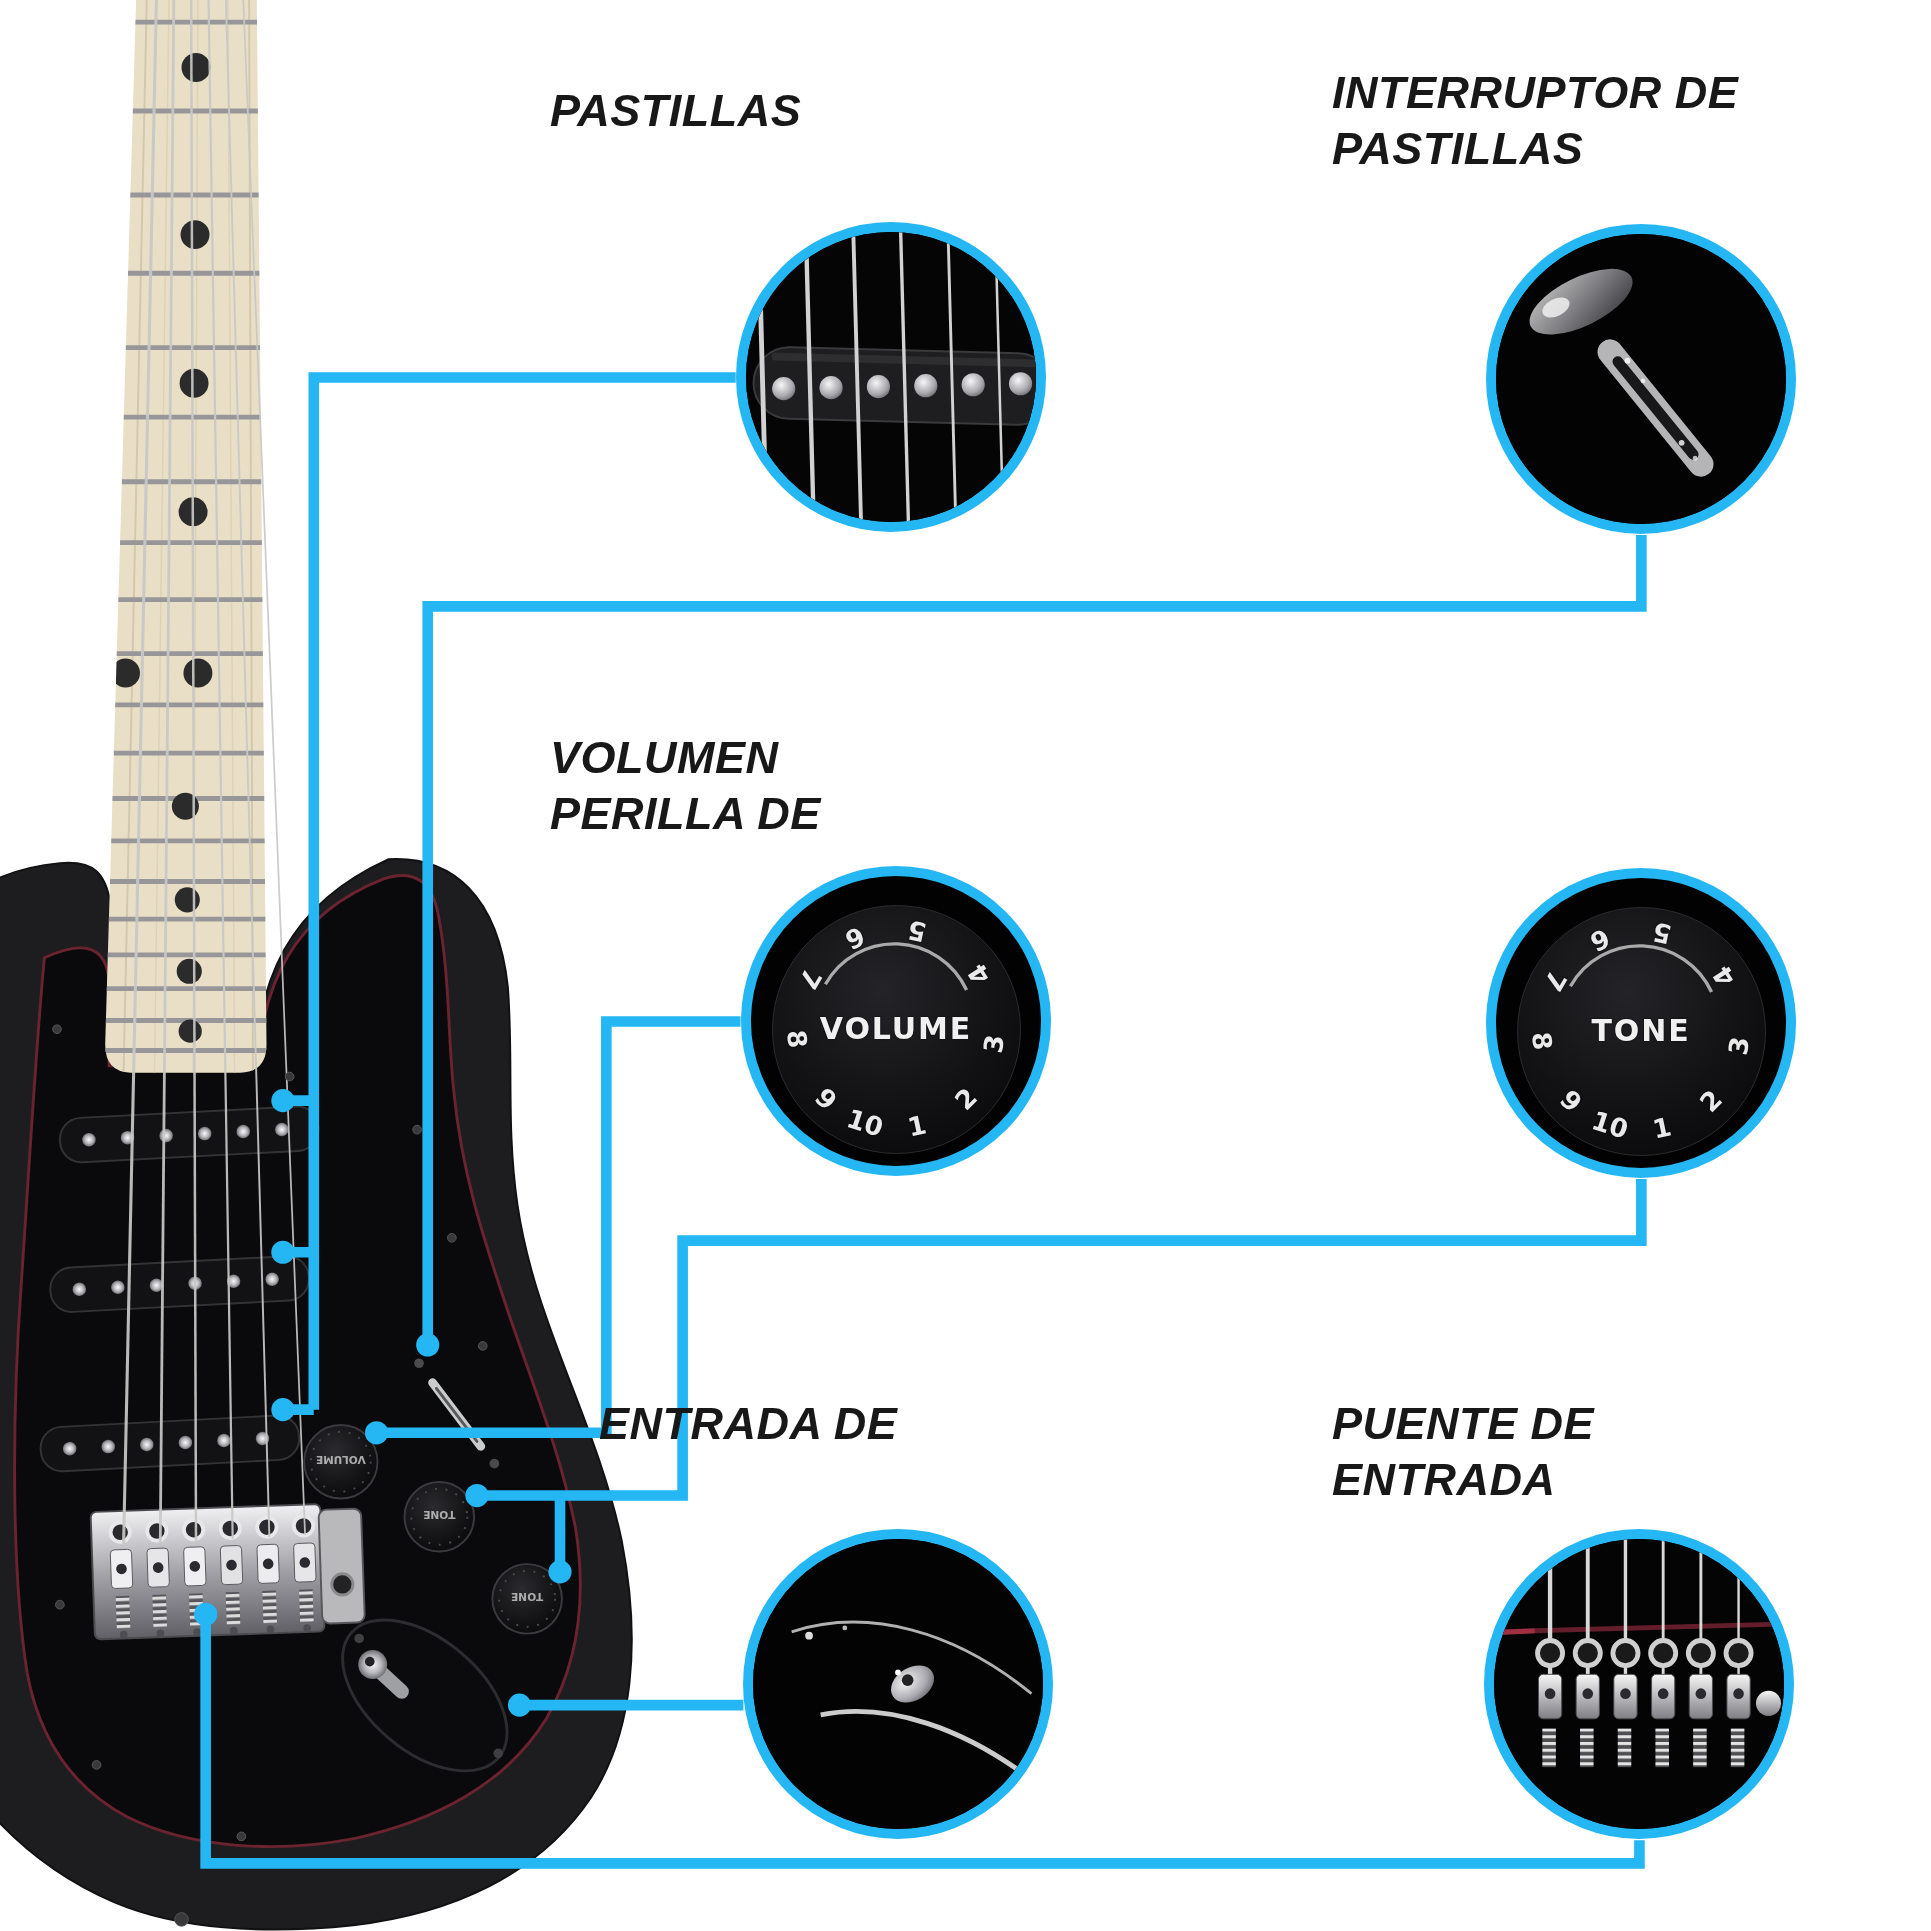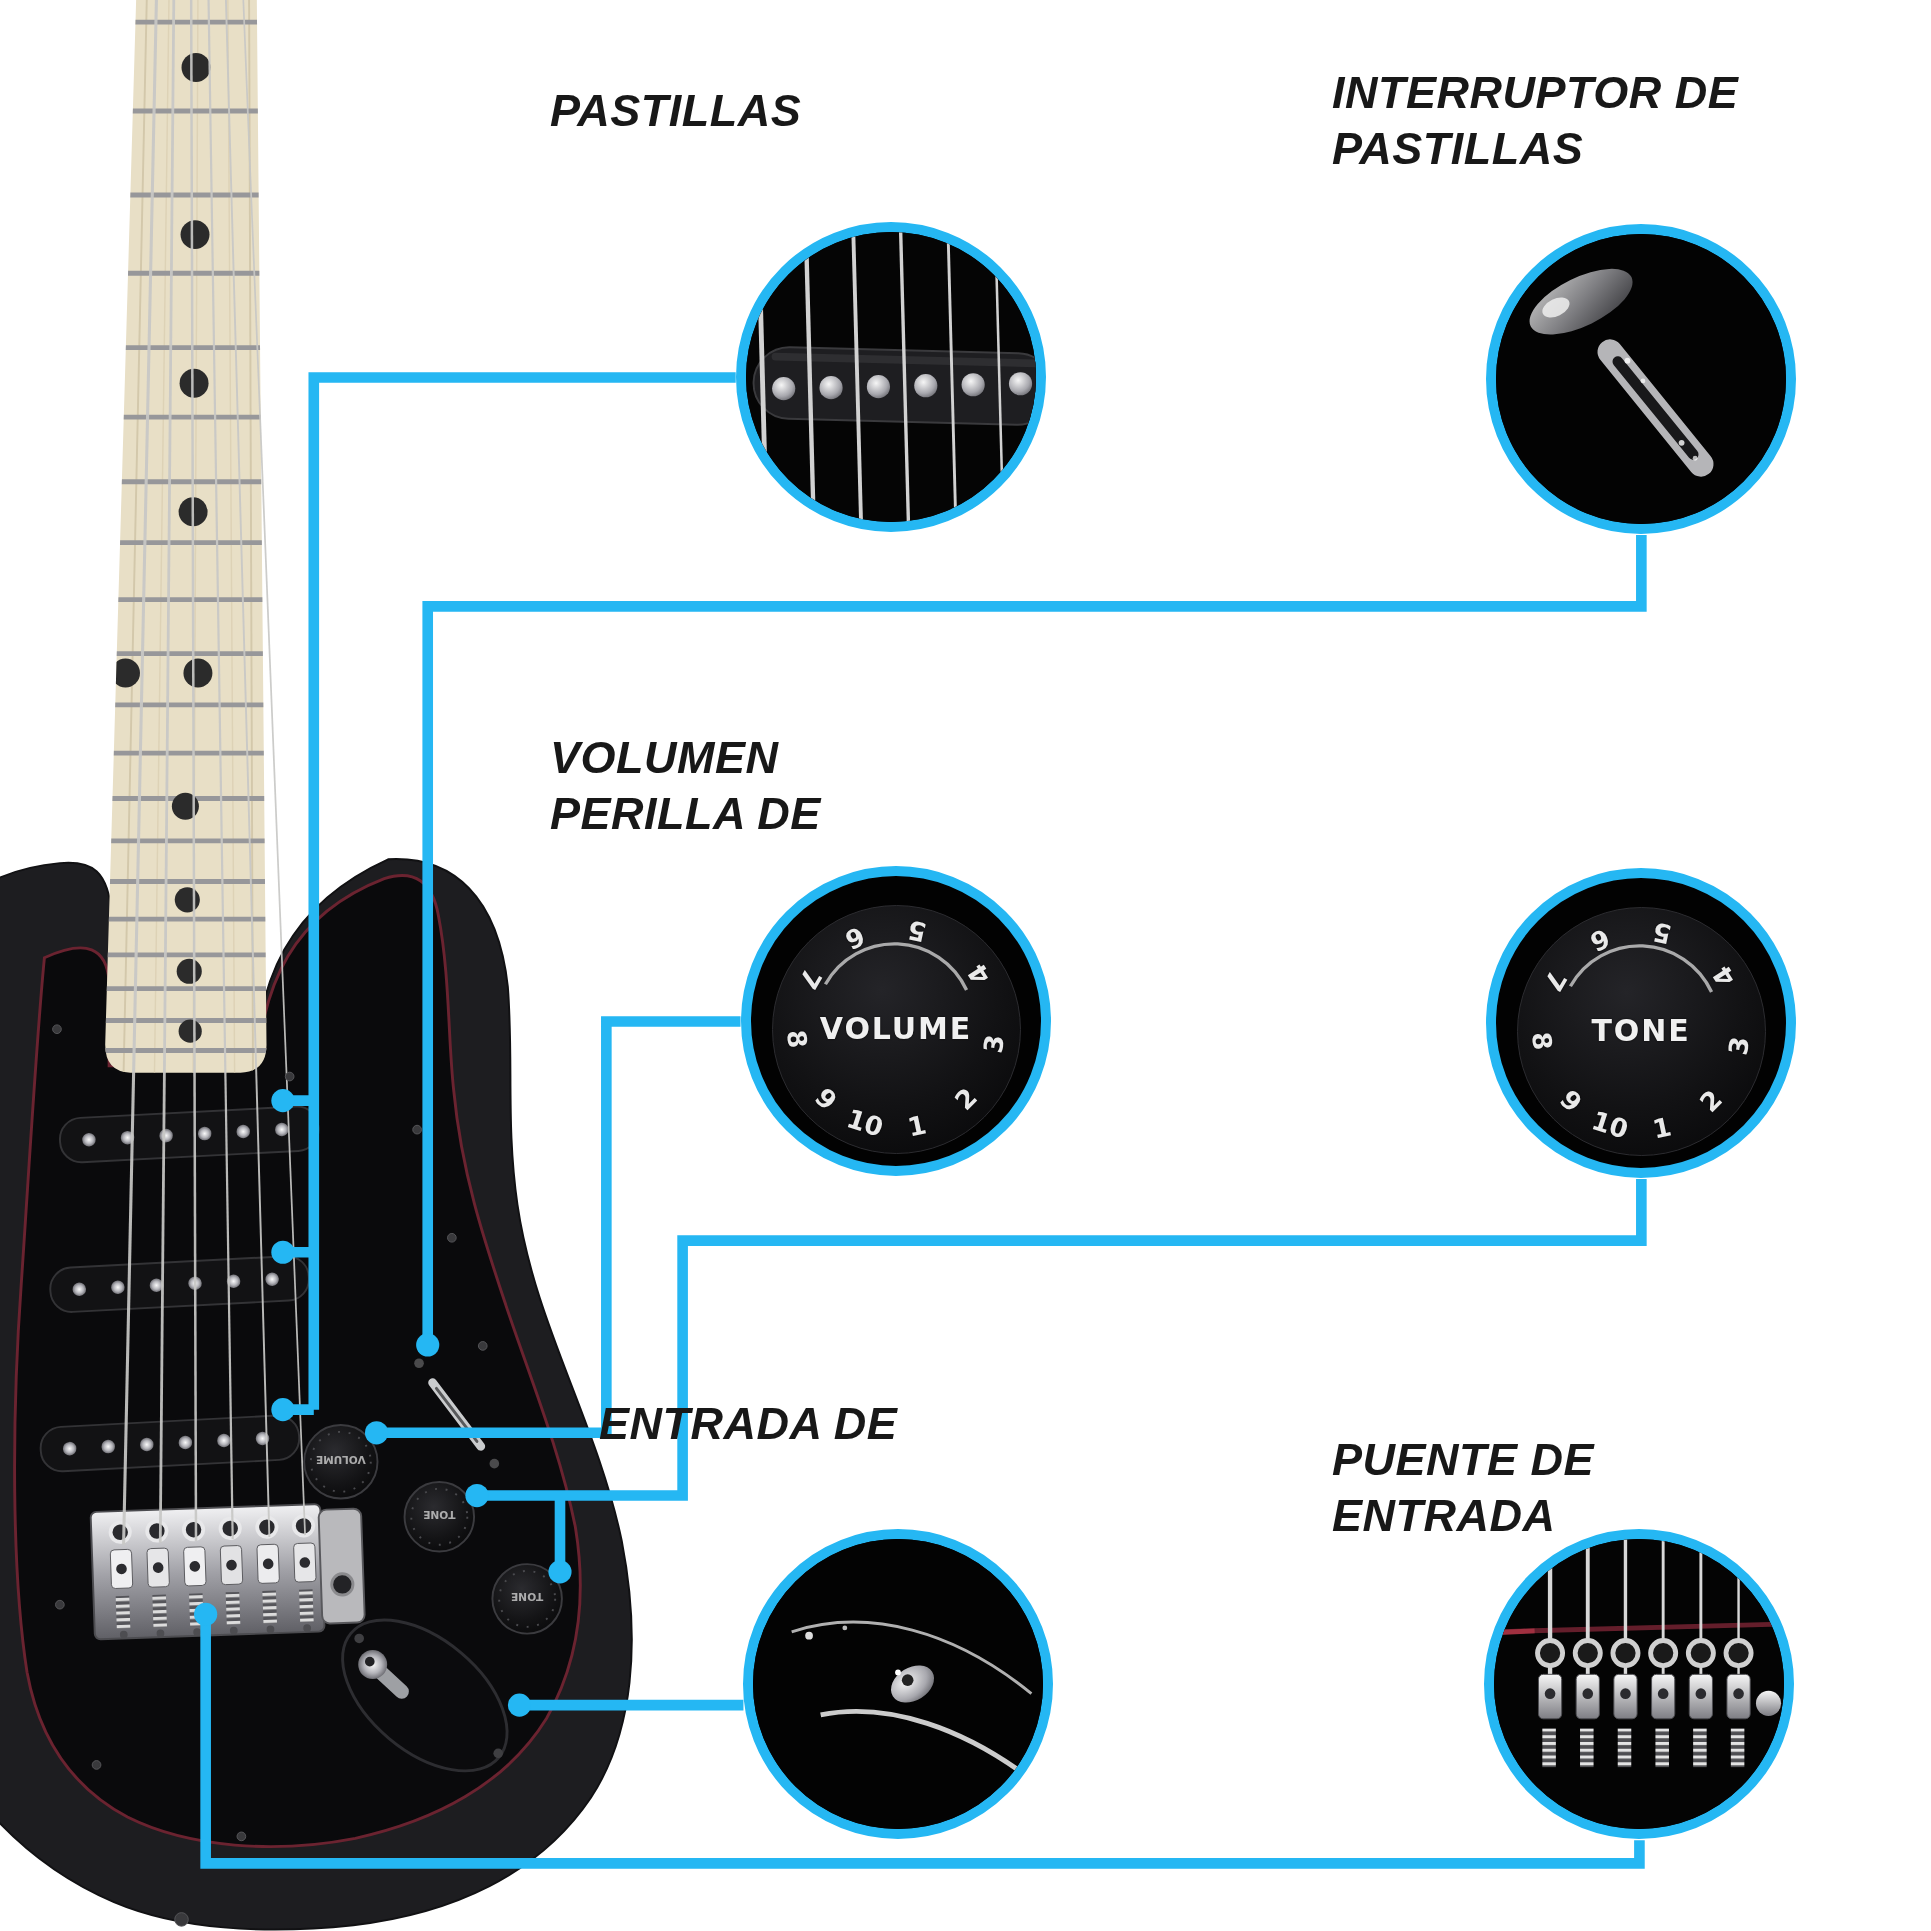--- a/index.html
+++ b/index.html
@@ -270,21 +270,21 @@
     <span>INTERRUPTOR DE</span>
     <span>PASTILLAS</span>
   </div>
   <div class="callout-label" style="left:550px;top:730px;">
     <span>VOLUMEN</span>
     <span>PERILLA DE</span>
   </div>
   <div class="callout-label" style="left:599px;top:1396px;font-style:italic;">
     <span>ENTRADA DE</span>
   </div>
-  <div class="callout-label" style="left:1332px;top:1396px;margin-top:36px;">
+  <div class="callout-label" style="left:1332px;top:1396px;">
     <span>PUENTE DE</span>
     <span>ENTRADA</span>
   </div>
 
   <div class="callout-circle" style="left:736px;top:222px;">
     <svg width="290" height="290" viewBox="0 0 300 300">
       <rect width="300" height="300" fill="#050505"></rect>
       <g transform="rotate(1.5 150 150)">
         <rect x="8" y="122" width="310" height="74" rx="37" fill="#1e1e21" stroke="#3a3a3d" stroke-width="2"></rect>
         <rect x="26" y="128" width="280" height="8" rx="4" fill="#2e2e31"></rect>

